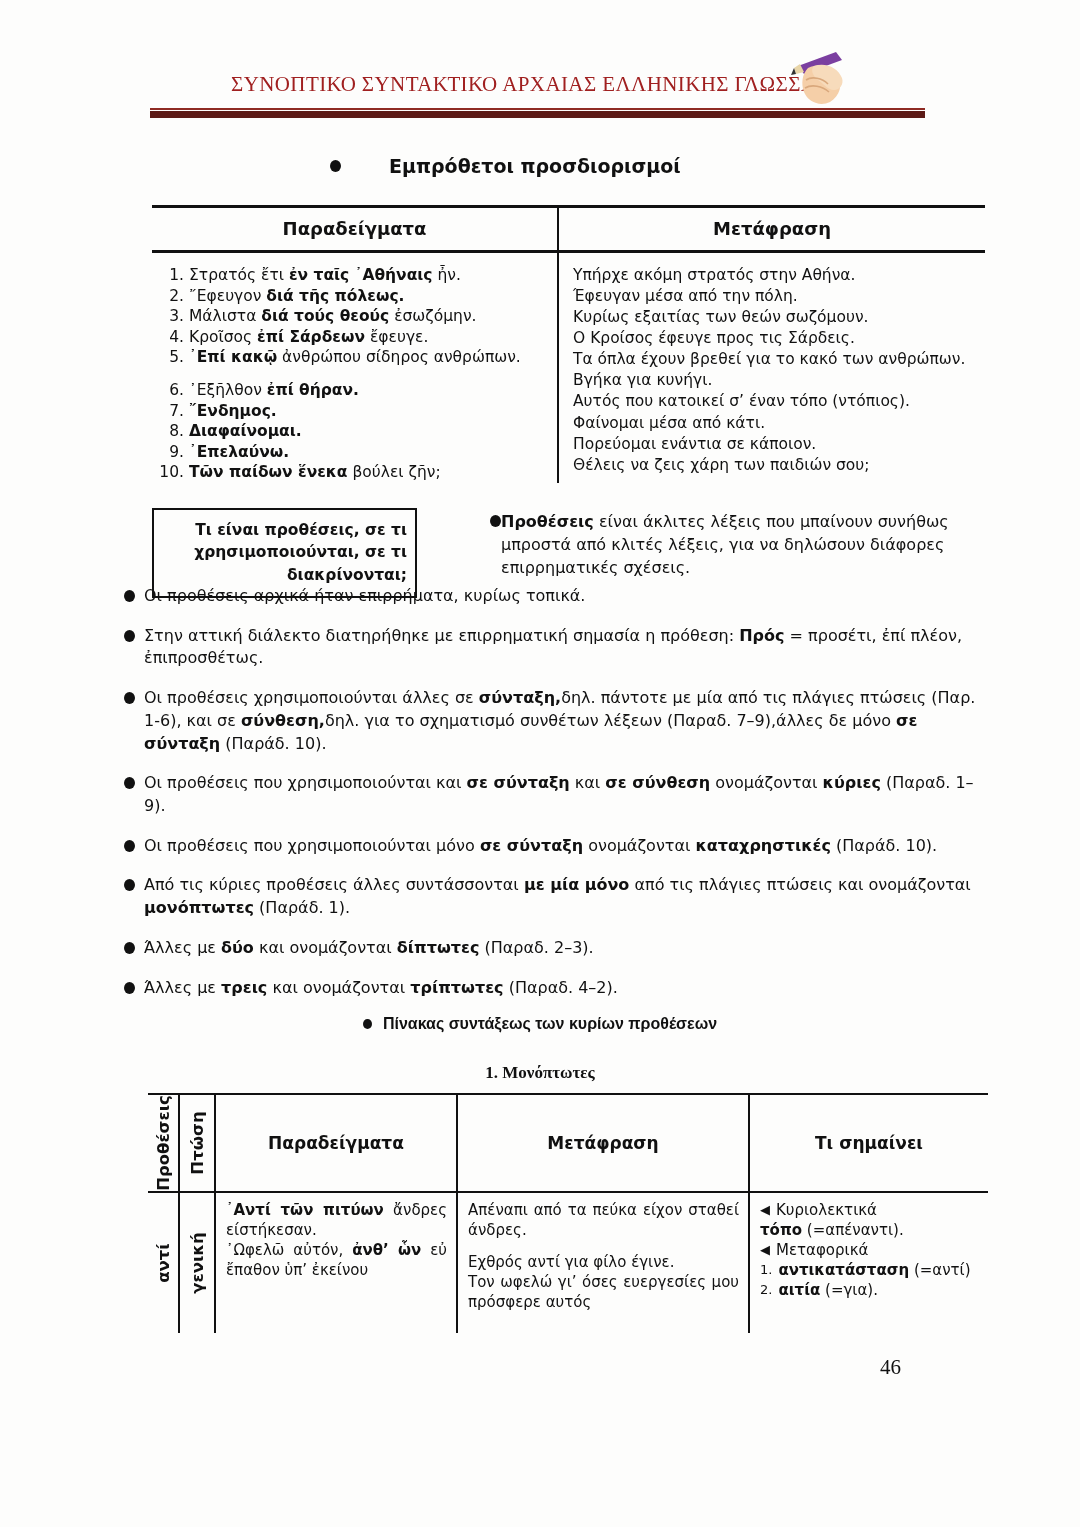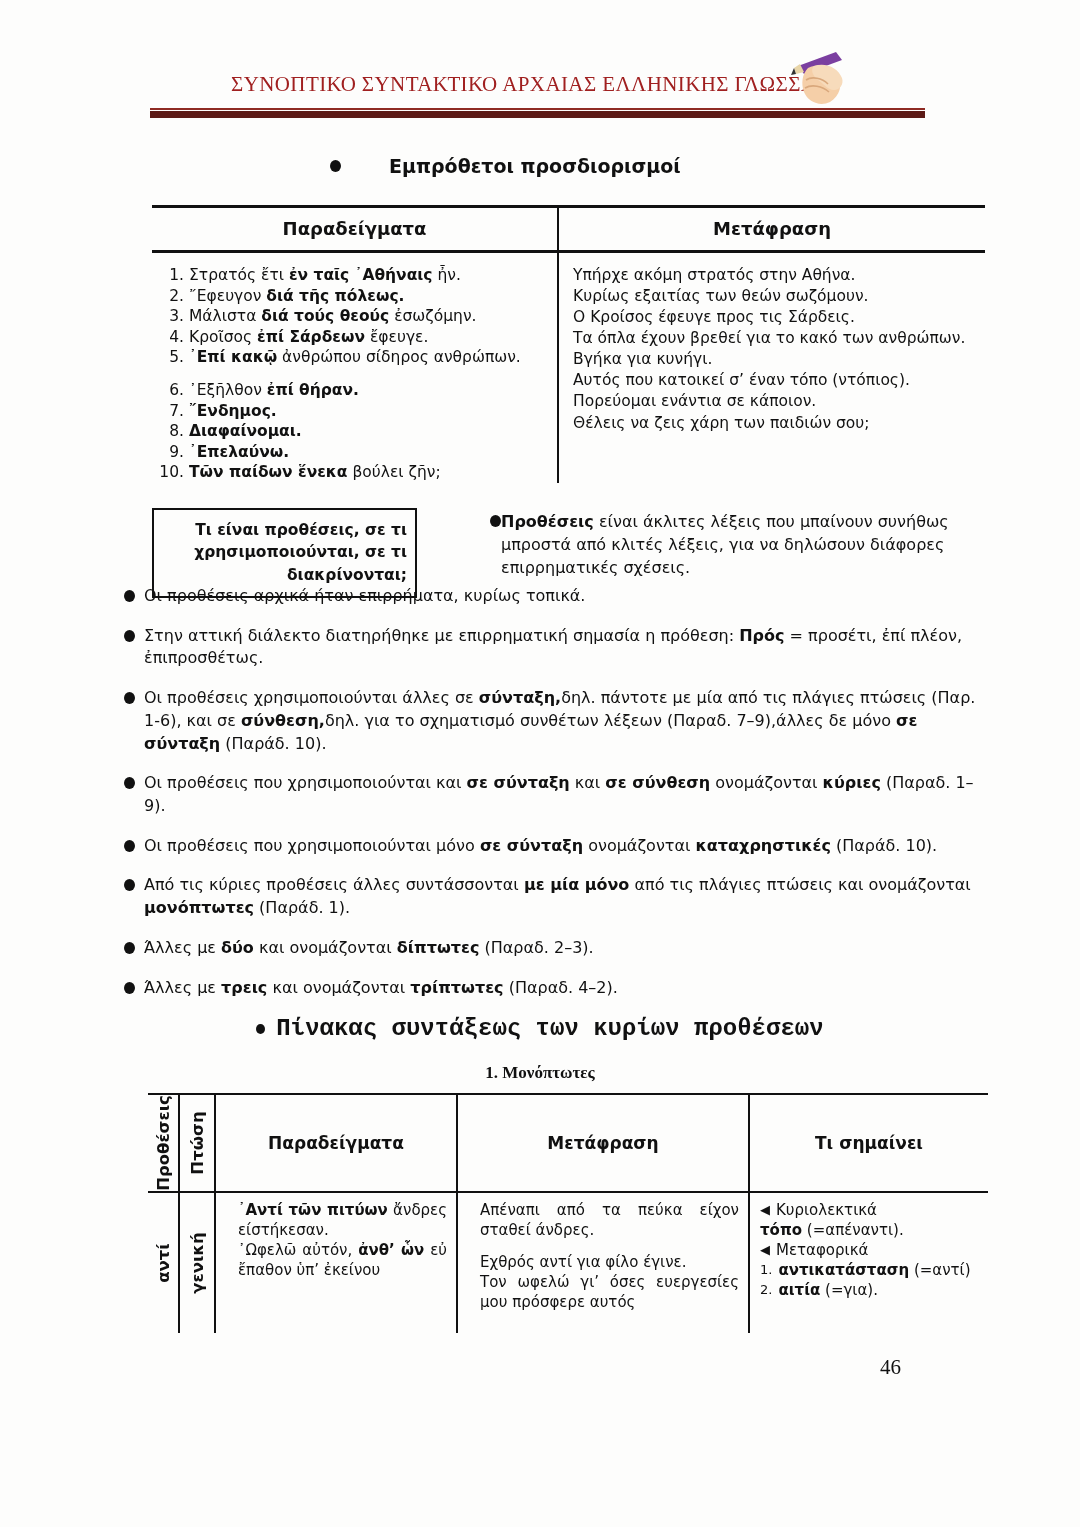--- a/index.html
+++ b/index.html
@@ -65,22 +65,22 @@
   .sec-heading {
     position: absolute;
     font-family: "DejaVu Sans", sans-serif;
     font-weight: bold;
     font-size: 19px;
     display: flex;
     align-items: center;
     gap: 11px;
   }
   .sec-heading.serif {
-    font-family: Liberation Mono, monospace;
-    font-size: 24px;
+    font-family: Liberation Sans, sans-serif;
+    font-size: 16px;
     font-weight: bold;
   }
   .dot {
     display: inline-block;
     width: 11px;
     height: 12px;
     border-radius: 50%;
     background: #111;
     flex: none;
   }
@@ -255,21 +255,21 @@
     font-size: 17px;
   }
 
   .cellpad {
     padding: 8px 9px 10px 10px;
     font-size: 15px;
     line-height: 1.33;
   }
   .cellpad p { margin: 0; }
   .cellpad p.sp { margin-top: 12px; }
-  .just { text-align: justify; margin-left: 12px; }
+  .just { text-align: justify; }
 
   .mean-line { display: flex; gap: 6px; }
   .tri {
     flex: none;
     font-size: 13px;
     line-height: 1.45;
   }
 
   
   .pageno {
@@ -356,25 +356,27 @@
             </li>
             <li>
               <span class="ex-num">10.</span>
               <span><b>Τῶν παίδων ἕνεκα</b><span> βούλει ζῆν;</span></span>
             </li>
           </ul>
       </div>
       <div class="t1-c2">
         <ul class="tr-list" id="tr-list">
             <li> Υπήρχε ακόμη στρατός στην  Αθήνα.</li>
+            <li> Έφευγαν μέσα από την πόλη.</li>
             <li>Κυρίως εξαιτίας των θεών σωζόμουν.</li>
             <li> Ο Κροίσος έφευγε προς τις Σάρδεις.</li>
             <li>Τα όπλα έχουν βρεθεί για το κακό των ανθρώπων.</li>
             <li>Βγήκα για κυνήγι.</li>
             <li>Αυτός που κατοικεί σ’ έναν τόπο (ντόπιος).</li>
+            <li>Φαίνομαι μέσα από κάτι.</li>
             <li>Πορεύομαι ενάντια σε κάποιον.</li>
             <li>Θέλεις να ζεις χάρη των παιδιών σου;</li>
           </ul>
       </div>
     </div>
   </div>
 
   <div class="qbox">
     <div>Τι είναι προθέσεις, σε τι</div>
     <div>χρησιμοποιούνται, σε τι</div>

